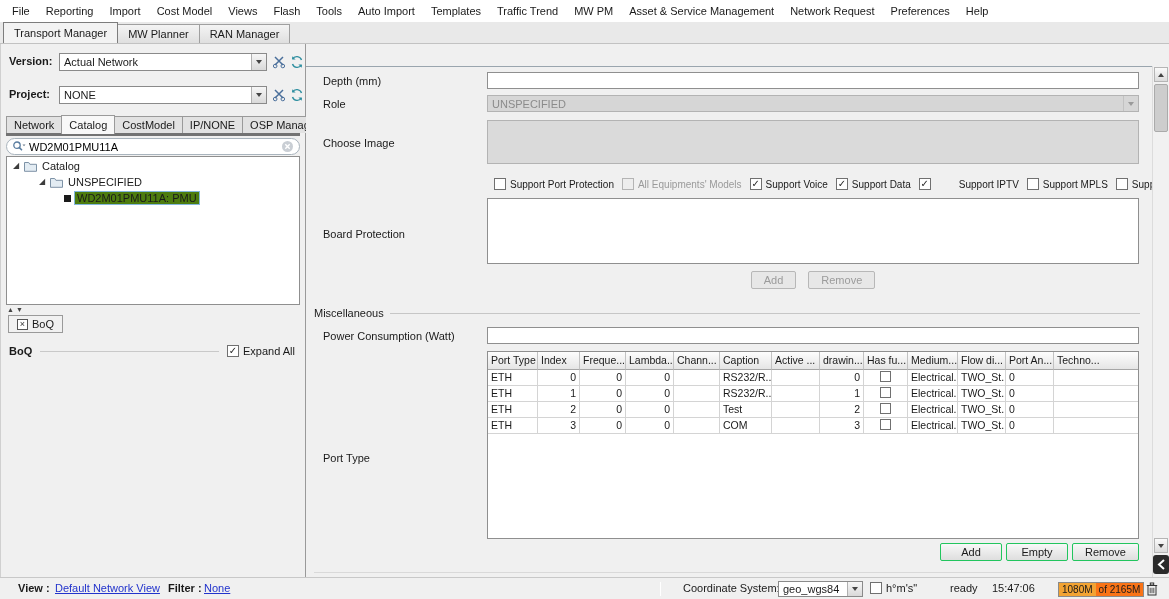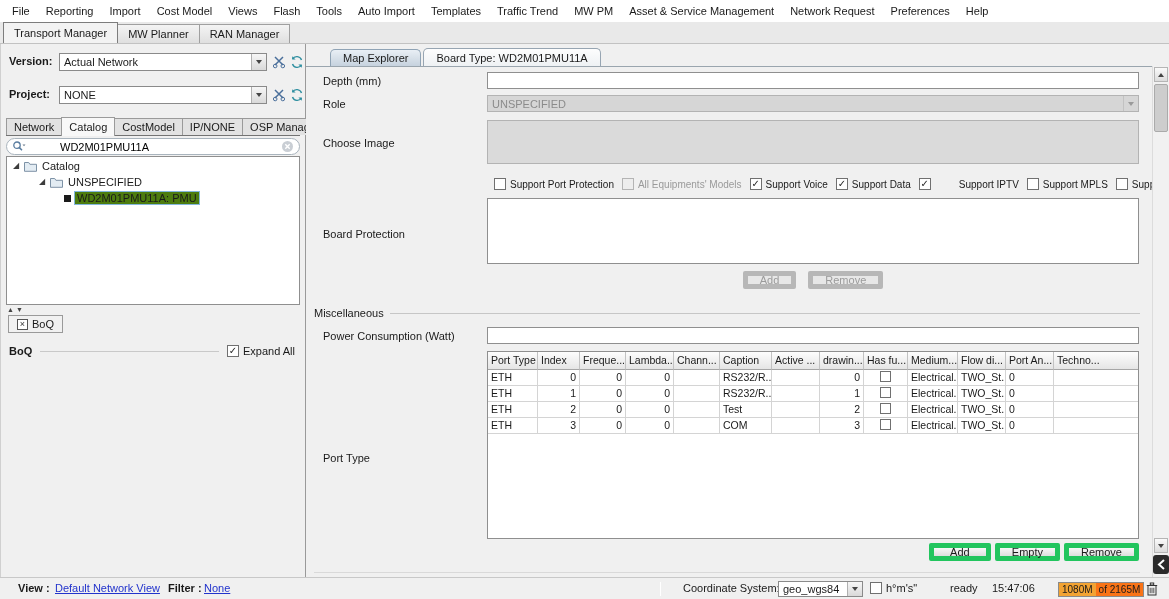--- a/index.html
+++ b/index.html
@@ -27,26 +27,26 @@
   .combo-val { flex:1; padding:0 4px; overflow:hidden; white-space:nowrap; }
   .combo-btn { width:15px; align-self:stretch; background:linear-gradient(#f6f6f6,#d9d9d9); border-left:1px solid #b0b0b0; display:flex; align-items:center; justify-content:center; }
   .arr-down { width:0; height:0; border-left:3px solid transparent; border-right:3px solid transparent; border-top:4px solid #444; }
   .arr-up { width:0; height:0; border-left:3px solid transparent; border-right:3px solid transparent; border-bottom:4px solid #444; }
   .combo.disabled { background:#d6d6d6; border-color:#b3b3b3; }
   .combo.disabled .combo-val { color:#8b8b8b; }
   .combo.disabled .combo-btn { background:#d6d6d6; border-left-color:#c2c2c2; }
   .combo.disabled .arr-down { border-top-color:#9a9a9a; }
   .mini-icon { position:absolute; top:2px; width:16px; height:16px; display:inline-flex; align-items:center; justify-content:center; }
 
-  #left-tabs { position:absolute; top:73px; left:5px; right:5px; height:19px; display:flex; align-items:flex-end; border-bottom:1px solid #737373; }
+  #left-tabs { position:absolute; top:73px; left:5px; right:5px; height:19px; display:flex; align-items:flex-end; border-bottom:3px solid #737373; }
   .ltab { border:1px solid #9a9a9a; border-bottom:none; background:#e2e2e2; padding:0 7px; height:17px; display:flex; align-items:center; margin-right:-1px; white-space:nowrap; }
   .ltab.active { background:#f8f8f8; height:19px; margin-bottom:-1px; position:relative; z-index:2; }
 
   #searchbox { position:absolute; top:94px; left:5px; right:5px; height:17px; background:#fff; border:1px solid #a9b4bd; border-radius:9px; display:flex; align-items:center; padding:0 5px; gap:3px; }
-  #search-input { flex:1; border:none; outline:none; font:inherit; background:transparent; height:29px;margin-left:31px; }
+  #search-input { flex:1; border:none; outline:none; font:inherit; background:transparent; height:29px; }
 
   #tree { position:absolute; top:112px; left:5px; right:5px; height:149px; background:#fff; border:1px solid #8f8f8f; overflow:hidden; padding-top:1px; }
   .tree-row { height:16px; display:flex; align-items:center; gap:3px; white-space:nowrap; }
   .expander { width:10px; font-size:8px; color:#3c3c3c; text-align:center; line-height:10px; }
   .expander::before { content:"◢"; }
   .expander-ph { width:10px; }
   .node-icon { display:inline-flex; align-items:center; }
   .tree-label { padding:0 2px; }
   .tree-label.selected { background:#4d7c0f; outline:1px solid #84b6dd; }
 
@@ -76,21 +76,21 @@
   .rtab { height:17px; padding:0 12px; border:1px solid #8fa3b5; border-bottom:none; border-radius:5px 5px 0 0; background:linear-gradient(#e9eff5,#c6d2de); margin-right:2px; display:flex; align-items:center; white-space:nowrap; }
   .rtab.active { height:18px; background:linear-gradient(#fdfdfd,#eef1f4); border-color:#97a5b2; position:relative; z-index:2; }
   #right-content { position:absolute; top:22px; left:0; right:17px; bottom:0; border-top:1px solid #9aa5ae; background:#f0f0f0; overflow:hidden; }
 
   .rlabel { position:absolute; left:17px; white-space:nowrap; }
   .tinput { position:absolute; left:181px; width:652px; height:17px; border:1px solid #8f8f8f; background:#fff; font:inherit; padding:0 3px; outline:none; }
   .image-box { position:absolute; left:181px; top:53px; width:652px; height:44px; background:#dadada; border:1px solid #b3b3b3; }
   #support-checks { position:absolute; top:109px; left:188px; right:10px; height:16px; display:flex; align-items:center; gap:8px; font-size:10px; }
   .bp-box { position:absolute; left:181px; top:131px; width:652px; height:66px; background:#fff; border:1px solid #8f8f8f; }
   #bp-buttons { position:absolute; top:204px; left:181px; width:652px; display:flex; justify-content:center; gap:12px; }
-  .btn { height:18px; padding:0 12px; display:inline-flex; align-items:center; justify-content:center; background:linear-gradient(#f8f8f8,#dedede); border:5px solid #22c55e; border-radius:2px; white-space:nowrap; }
+  .btn { height:18px; padding:0 12px; display:inline-flex; align-items:center; justify-content:center; background:linear-gradient(#f8f8f8,#dedede); border:1px solid #22c55e; border-radius:2px; white-space:nowrap; }
   .btn.disabled { color:#9b9b9b; background:#e7e7e7; border-color:#b7b7b7; }
   .btn.wide { min-width:62px; }
   .misc-row { position:absolute; top:240px; left:8px; right:12px; display:flex; align-items:center; }
   .misc-label { padding-right:6px; white-space:nowrap; }
   .misc-line { flex:1; border-top:1px solid #c6c6c6; }
 
   #pt-table { position:absolute; left:181px; top:284px; width:652px; height:188px; background:#fff; border:1px solid #8f8f8f; overflow:hidden; font-size:10.5px; }
   #pt-header { display:flex; }
   .th { background:linear-gradient(#fdfdfd,#e5e5e5); border-right:1px solid #c2c2c2; border-bottom:1px solid #a6a6a6; padding:2px 3px; height:18px; overflow:hidden; white-space:nowrap; flex:none; }
   .trow { display:flex; height:16px; }
@@ -269,24 +269,20 @@
         <span class="boq-title">BoQ</span>
         <span class="boq-line"></span>
         <span class="check-item">
           <span class="cbx checked"></span>
           <span>Expand All</span>
         </span>
       </div>
     </div>
 
     <div id="right-panel">
-      <div id="right-tabs">
-          <div class="rtab">Map Explorer</div>
-          <div class="rtab active">Board Type: WD2M01PMU11A</div>
-        </div>
 
       <div id="right-content">
         <span class="rlabel" style="top:8px">Depth (mm)</span>
         <input class="tinput" style="top: 5px;" value="">
 
         <span class="rlabel" style="top:31px">Role</span>
         <div class="combo disabled" style="left:181px;top:28px;width:652px;height:17px">
           <span class="combo-val">UNSPECIFIED</span>
           <span class="combo-btn">
               <span class="arr-down"></span>

